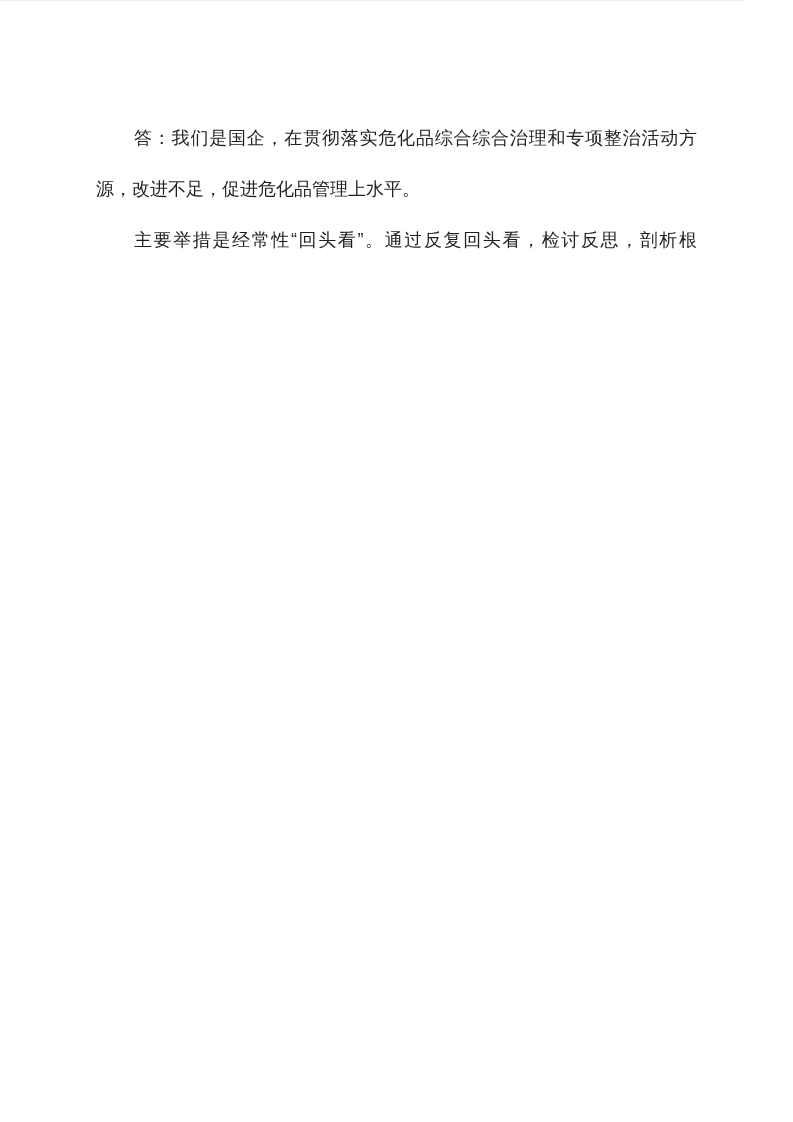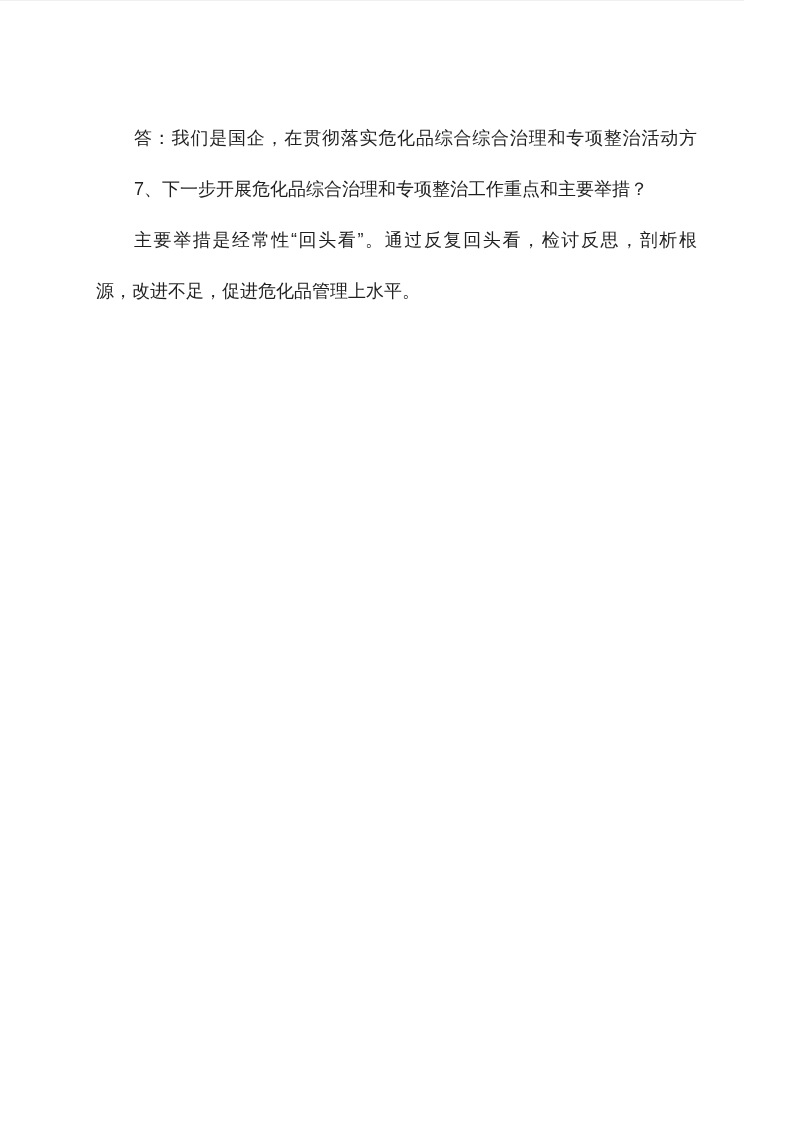--- a/index.html
+++ b/index.html
@@ -48,24 +48,21 @@
 </head>
 <body>
 
 <div class="page">
   <div class="doc-content">
 
     <div class="paragraph">
       <div class="line indent full">答：我们是国企，在贯彻落实危化品综合综合治理和专项整治活动方</div>
     </div>
 
-    <div class="paragraph">
-      <div class="line indent">7、下一步开展危化品综合治理和专项整治工作重点和主要举措？</div>
-    </div>
 
 
     <div class="paragraph">
+      <div class="line">源，改进不足，促进危化品管理上水平。</div>
       <div class="line indent full">主要举措是经常性“回头看”。通过反复回头看，检讨反思，剖析根</div>
-      <div class="line">源，改进不足，促进危化品管理上水平。</div>
     </div>
 
   </div>
 </div>
 
 </body></html>

